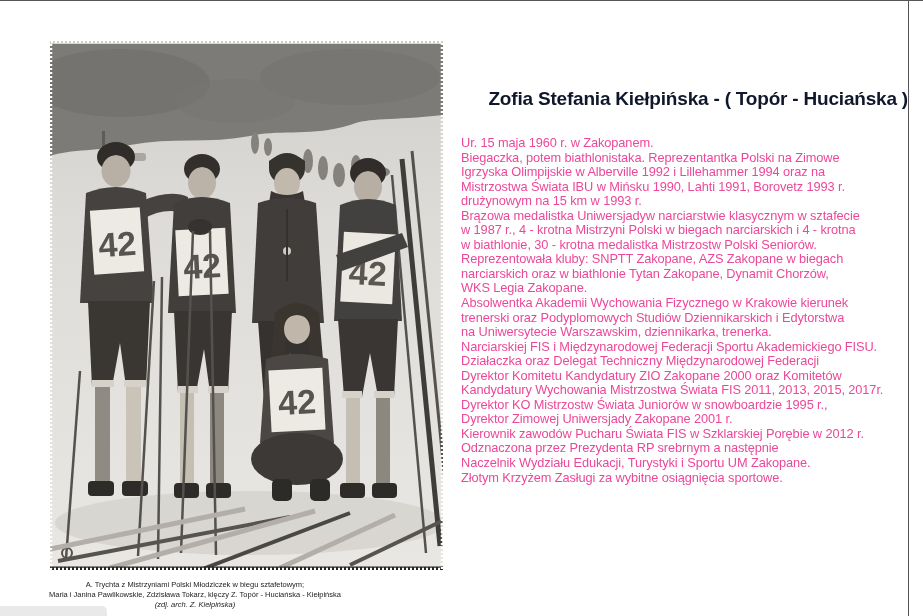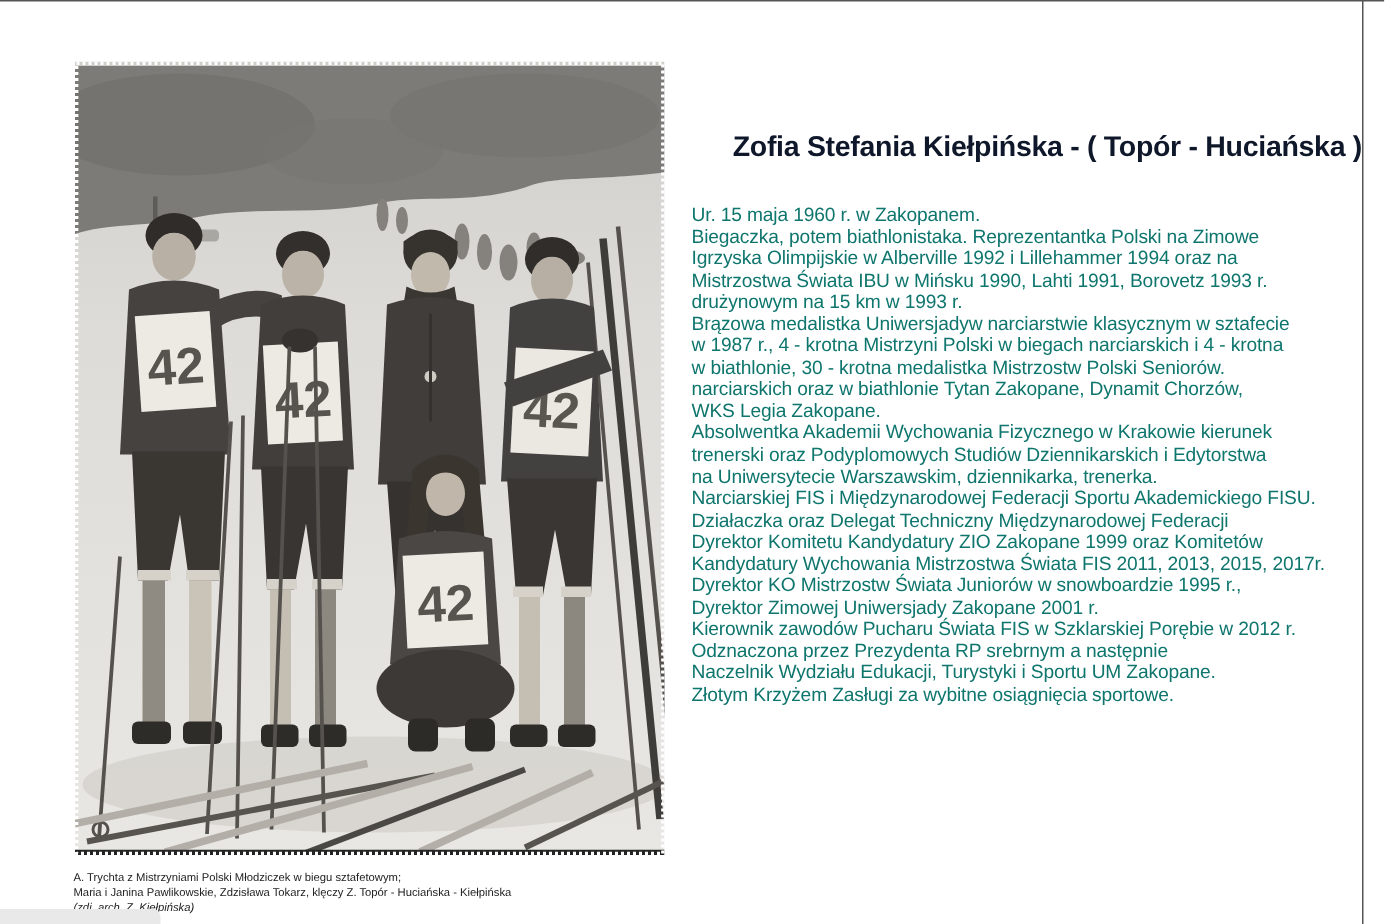--- a/index.html
+++ b/index.html
@@ -8,24 +8,24 @@
     font-family:"Liberation Sans","DejaVu Sans",sans-serif;overflow:hidden;color:#1b1b1b;
   }
   .top-border{position:absolute;top:0;left:0;width:923px;height:1px;background:#555;}
   .right-border{position:absolute;top:0;left:908px;width:1px;height:616px;background:#555;}
   .photo{position:absolute;left:50px;top:41px;width:393px;height:529px;}
   .photo svg{display:block;width:100%;height:100%;}
   .title{
     position:absolute;left:460px;top:88px;width:448px;
     font-size:19px;font-weight:bold;color:#0f172a;white-space:nowrap;letter-spacing:-0.2px;text-align:right;
   }
-  .bio{position:absolute;left:461px;top:136px;font-size:12.8px;line-height:14.55px;letter-spacing:-0.1px;color:#0f766e;}
+  .bio{position:absolute;left:461px;top:136px;font-size:12.8px;line-height:14.55px;letter-spacing:-0.1px;color:#ec4899;}
   .bio div{white-space:nowrap;}
   .caption{position:absolute;left:49px;top:580px;font-size:7.5px;line-height:9.8px;color:#222;}
-  .caption div{white-space:nowrap;}
+  .caption div{white-space:nowrap;text-align:center;}
   .caption div:last-child{font-style:italic;}
   .status-tooltip{
     position:absolute;left:0;top:606px;width:107px;height:10px;
     background:#e9e9e9;border-top-right-radius:5px;
   }
   .bib-text{font-family:"Liberation Sans",sans-serif;font-weight:bold;}
 </style>
 </head>
 <body>
 
@@ -181,28 +181,29 @@
 
   <div class="bio">
       <div>Ur. 15 maja 1960 r. w Zakopanem.</div>
       <div>Biegaczka, potem biathlonistaka. Reprezentantka Polski na Zimowe</div>
       <div>Igrzyska Olimpijskie w Alberville 1992 i Lillehammer 1994 oraz na</div>
       <div>Mistrzostwa Świata IBU w Mińsku 1990, Lahti 1991, Borovetz 1993 r.</div>
       <div>drużynowym na 15 km w 1993 r.</div>
       <div>Brązowa medalistka Uniwersjadyw narciarstwie klasycznym w sztafecie</div>
       <div>w 1987 r., 4 - krotna Mistrzyni Polski w biegach narciarskich i 4 - krotna</div>
       <div>w biathlonie, 30 - krotna medalistka Mistrzostw Polski Seniorów.</div>
+      <div>Reprezentowała kluby: SNPTT Zakopane, AZS Zakopane w biegach</div>
       <div>narciarskich oraz w biathlonie Tytan Zakopane, Dynamit Chorzów,</div>
       <div>WKS Legia Zakopane.</div>
       <div>Absolwentka Akademii Wychowania Fizycznego w Krakowie kierunek</div>
       <div>trenerski oraz Podyplomowych Studiów Dziennikarskich i Edytorstwa</div>
       <div>na Uniwersytecie Warszawskim, dziennikarka, trenerka.</div>
       <div>Narciarskiej FIS i Międzynarodowej Federacji Sportu Akademickiego FISU.</div>
       <div>Działaczka oraz Delegat Techniczny Międzynarodowej Federacji</div>
-      <div>Dyrektor Komitetu Kandydatury ZIO Zakopane 1999 oraz Komitetów</div>
+      <div>Dyrektor Komitetu Kandydatury ZIO Zakopane 2000 oraz Komitetów</div>
       <div>Kandydatury Wychowania Mistrzostwa Świata FIS 2011, 2013, 2015, 2017r.</div>
       <div>Dyrektor KO Mistrzostw Świata Juniorów w snowboardzie 1995 r.,</div>
       <div>Dyrektor Zimowej Uniwersjady Zakopane 2001 r.</div>
       <div>Kierownik zawodów Pucharu Świata FIS w Szklarskiej Porębie w 2012 r.</div>
       <div>Odznaczona przez Prezydenta RP srebrnym a następnie</div>
       <div>Naczelnik Wydziału Edukacji, Turystyki i Sportu UM Zakopane.</div>
       <div>Złotym Krzyżem Zasługi za wybitne osiągnięcia sportowe.</div>
     </div>
 
   <div class="status-tooltip"></div>

